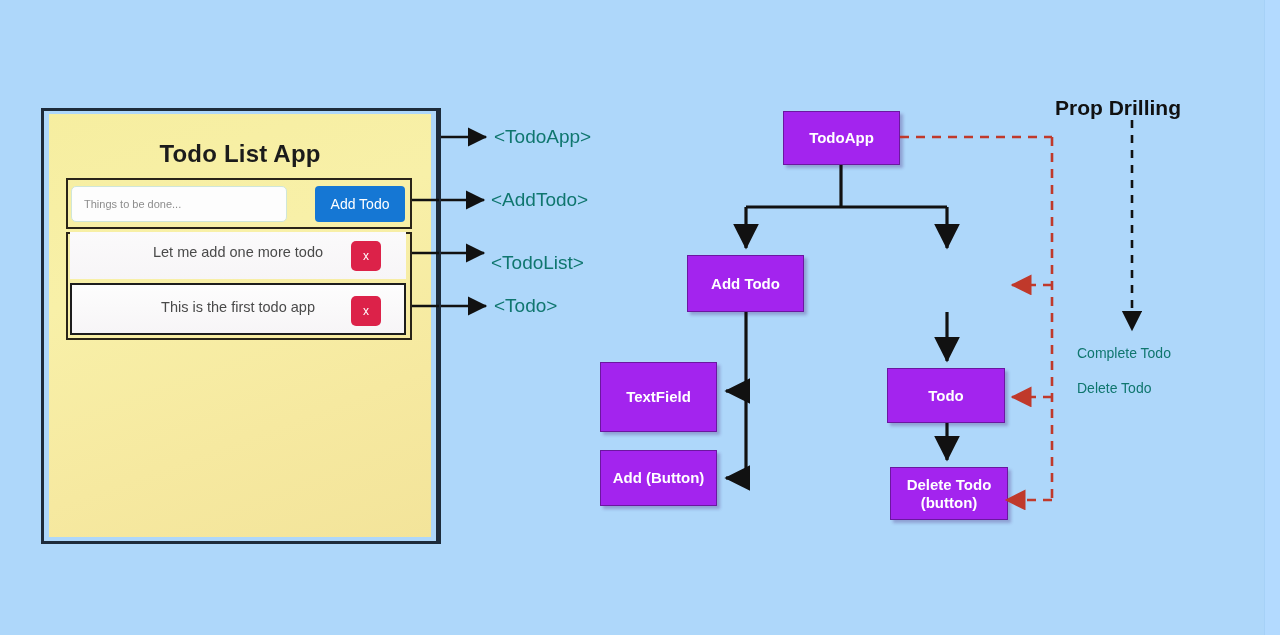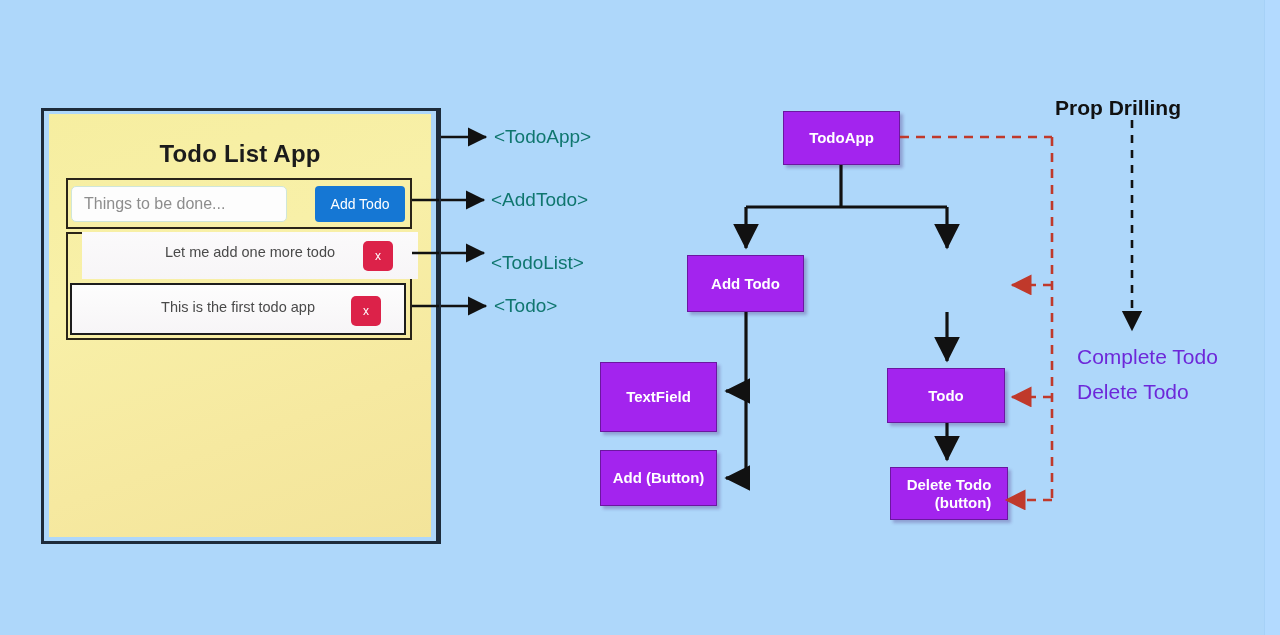--- a/index.html
+++ b/index.html
@@ -76,21 +76,21 @@
   .todo-input {
     position: absolute;
     left: 71px;
     top: 186px;
     width: 216px;
     height: 36px;
     background: #fdfdfd;
     border: 1px solid #cfe6d9;
     border-radius: 5px;
     box-sizing: border-box;
-    font-size: 16px;
+    font-size: 11px;
     color: #8a8a8a;
     padding: 0 0 0 12px;
     line-height: 34px;
     font-family: "Liberation Sans", sans-serif;
     outline: none;
   }
   .todo-input::placeholder { color: #8d8d8d; }
   .add-btn {
     position: absolute;
     left: 315px;
@@ -115,21 +115,21 @@
     box-sizing: border-box;
   }
   .todo-row {
     position: absolute;
     left: 70px;
     width: 336px;
     height: 48px;
     background: linear-gradient(180deg, #fbfafb 0%, #f7f5f7 100%);
     box-sizing: border-box;
   }
-  .todo-row.r1 { top: 232px; height: 47px; margin-left: 12px; }
+  .todo-row.r1 { top: 232px; height: 47px; }
   .todo-row.r2 {
     top: 283px;
     height: 52px;
     border: 2px solid #1d1d1d;
     background: linear-gradient(180deg, #fdfdfd 0%, #f7f5f7 100%);
   }
   .todo-text {
     position: absolute;
     left: 0;
     right: 0;
@@ -167,21 +167,21 @@
   .node {
     position: absolute;
     background: #a324ee;
     border: 1px solid #6b17a0;
     color: #ffffff;
     font-weight: bold;
     font-size: 15px;
     display: flex;
     align-items: center;
     justify-content: center;
-    text-align: right;
+    text-align: center;
     box-shadow: 3px 3px 3px rgba(60,20,110,0.28);
     box-sizing: border-box;
     line-height: 1.18;
   }
   .node.n-todoapp   { left: 783px; top: 111px; width: 117px; height: 54px; }
   .node.n-addtodo   { left: 687px; top: 255px; width: 117px; height: 57px; }
   .node.n-todolist  { left: 889px; top: 255px; width: 116px; height: 57px; }
   .node.n-textfield { left: 600px; top: 362px; width: 117px; height: 70px; }
   .node.n-addbutton { left: 600px; top: 450px; width: 117px; height: 56px; }
   .node.n-todo      { left: 887px; top: 368px; width: 118px; height: 55px; }
@@ -192,22 +192,22 @@
     position: absolute;
     left: 1055px;
     top: 96px;
     font-size: 21px;
     font-weight: bold;
     color: #111111;
     white-space: nowrap;
   }
   .prop-line {
     position: absolute;
-    font-size: 21px;
-    color: #6d28d9;
+    font-size: 14px;
+    color: #0f766e;
     white-space: nowrap;
   }
   .prop-line.l1 { left: 1077px; top: 345px; }
   .prop-line.l2 { left: 1077px; top: 380px; }
 
   svg.overlay {
     position: absolute;
     left: 0;
     top: 0;
     width: 1280px;

